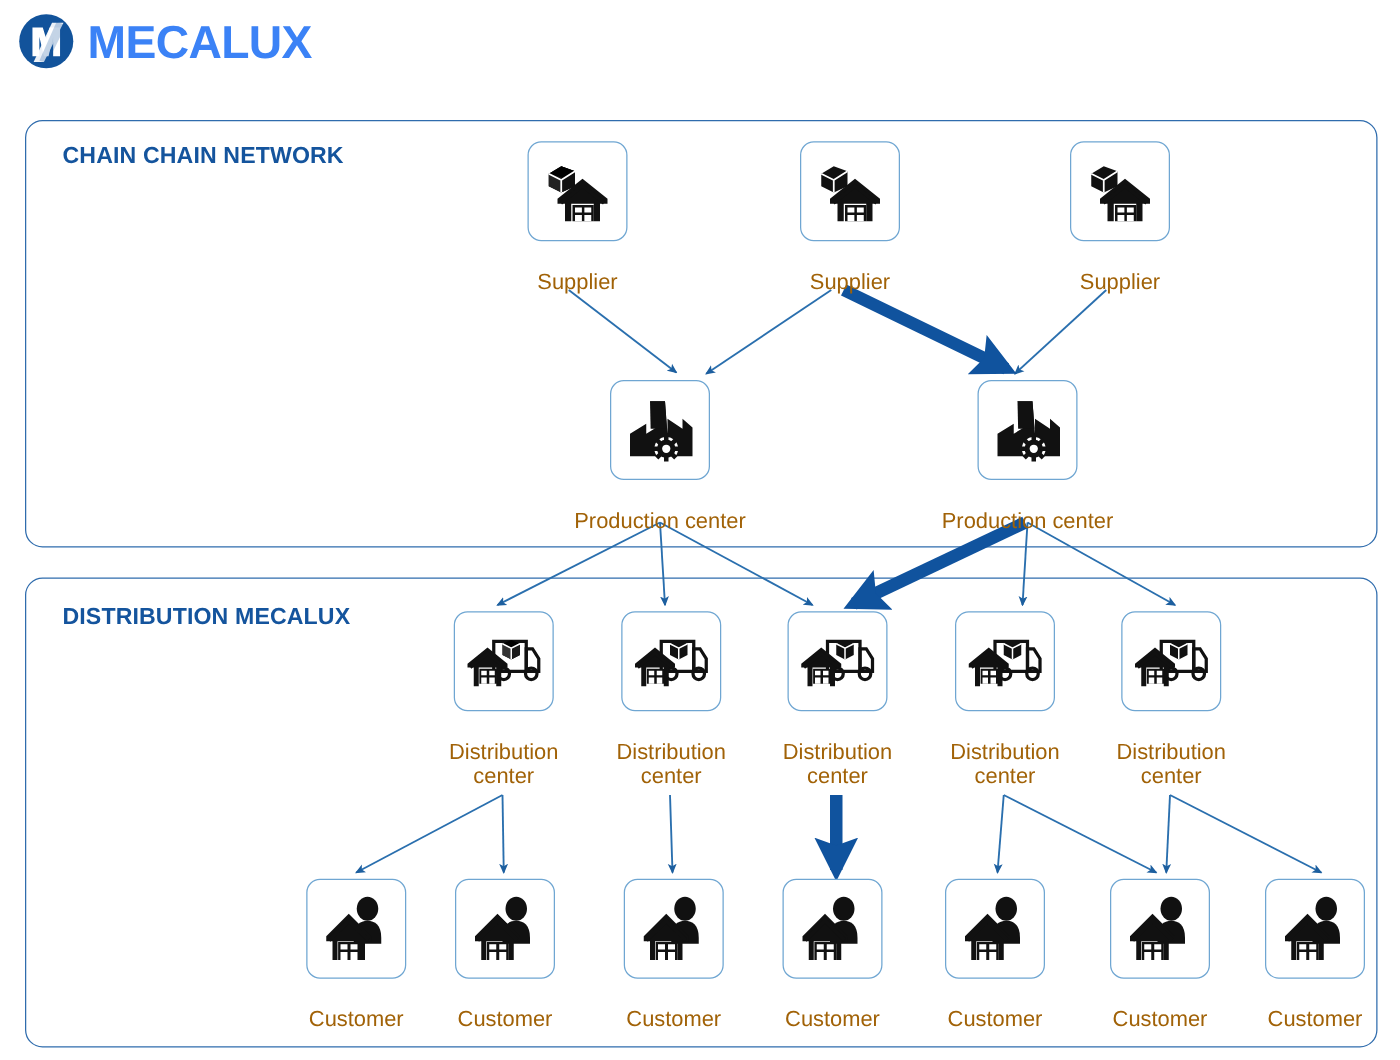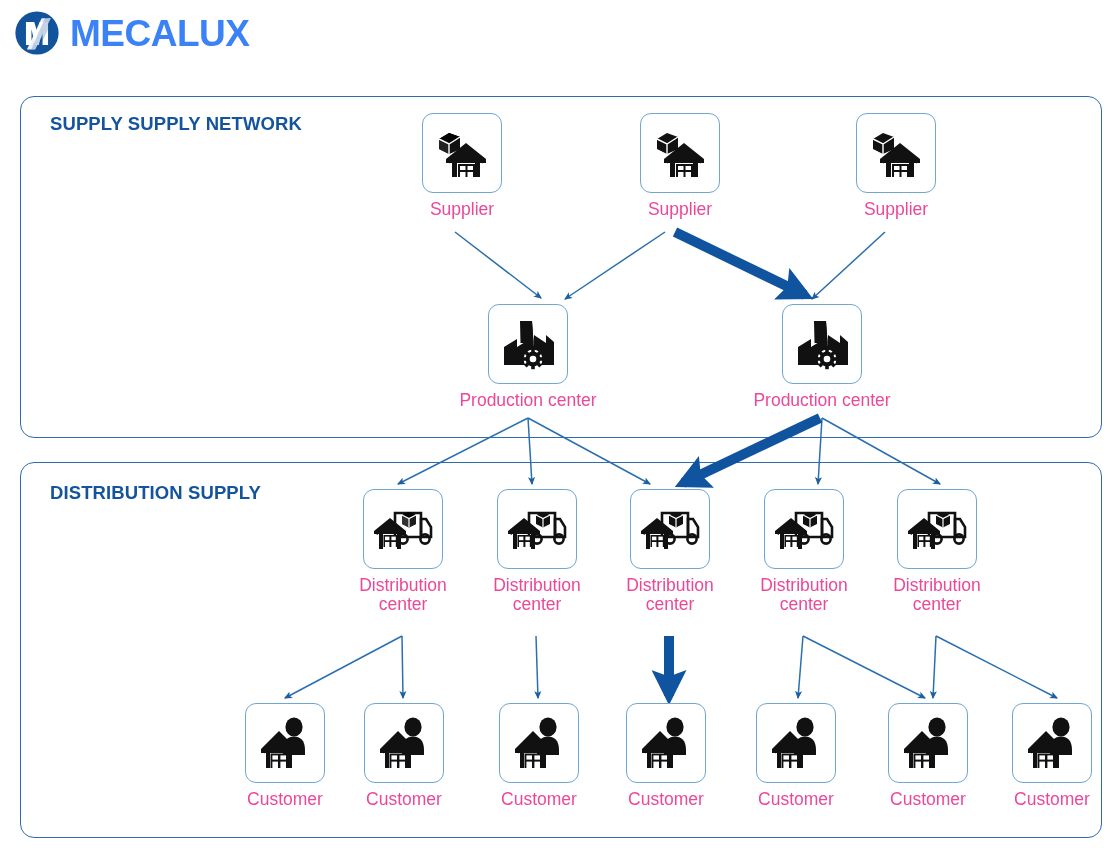--- a/index.html
+++ b/index.html
@@ -70,23 +70,23 @@
     border: 1.4px solid #6fa6d2;
     border-radius: 11px;
     background: #ffffff;
     box-sizing: border-box;
     display: flex;
     align-items: center;
     justify-content: center;
   }
   .node-box svg { display: block; }
   .node-label {
-    margin-top: 7px;
+    margin-top: 23px;
     font-size: 17.5px;
-    color: #ec4899;
+    color: #a16207;
     line-height: 1.08;
     white-space: nowrap;
   }
   .node-label.wrap { white-space: normal; }
 
   
   #arrow-layer {
     position: absolute;
     left: 0; top: 0;
     width: 1120px; height: 848px;
@@ -102,22 +102,22 @@
     <path d="M26 76 L26 26 L44 26 L50 46 L56 26 L74 26 L74 76 L62 76 L62 42 L54 76 L46 76 L38 42 L38 76 Z" fill="#ffffff"></path>
     <path d="M60 18 L80 18 L46 86 L28 86 Z" fill="#ffffff" opacity="0.92"></path>
     <path d="M68 16 L84 22 L52 88 L38 84 Z" fill="#12539b" opacity="0.25"></path>
   </svg>
   <div id="logo-text">MECALUX</div>
 </div>
 
 <div class="panel" id="panel-supply"></div>
 <div class="panel" id="panel-distrib"></div>
 
-<div class="panel-title" id="title-supply">SUPPLY SUPPLY NETWORK</div>
-<div class="panel-title" id="title-distrib">DISTRIBUTION SUPPLY</div>
+<div class="panel-title" id="title-supply">CHAIN CHAIN NETWORK</div>
+<div class="panel-title" id="title-distrib">DISTRIBUTION MECALUX</div>
 
 <svg id="arrow-layer">
   <defs>
     <marker id="ah-thin" viewBox="0 0 10 10" refX="8.6" refY="5" markerWidth="5.4" markerHeight="5.4" orient="auto-start-reverse">
       <path d="M 0 0.6 L 10 5 L 0 9.4 L 2.4 5 Z" fill="#1d5f9f"></path>
     </marker>
     <marker id="ah-thick" viewBox="0 0 10 10" refX="7.4" refY="5" markerWidth="3.5" markerHeight="3.5" orient="auto-start-reverse">
       <path d="M 0 0 L 10 5 L 0 10 L 1.8 5 Z" fill="#10539e"></path>
     </marker>
   </defs>

